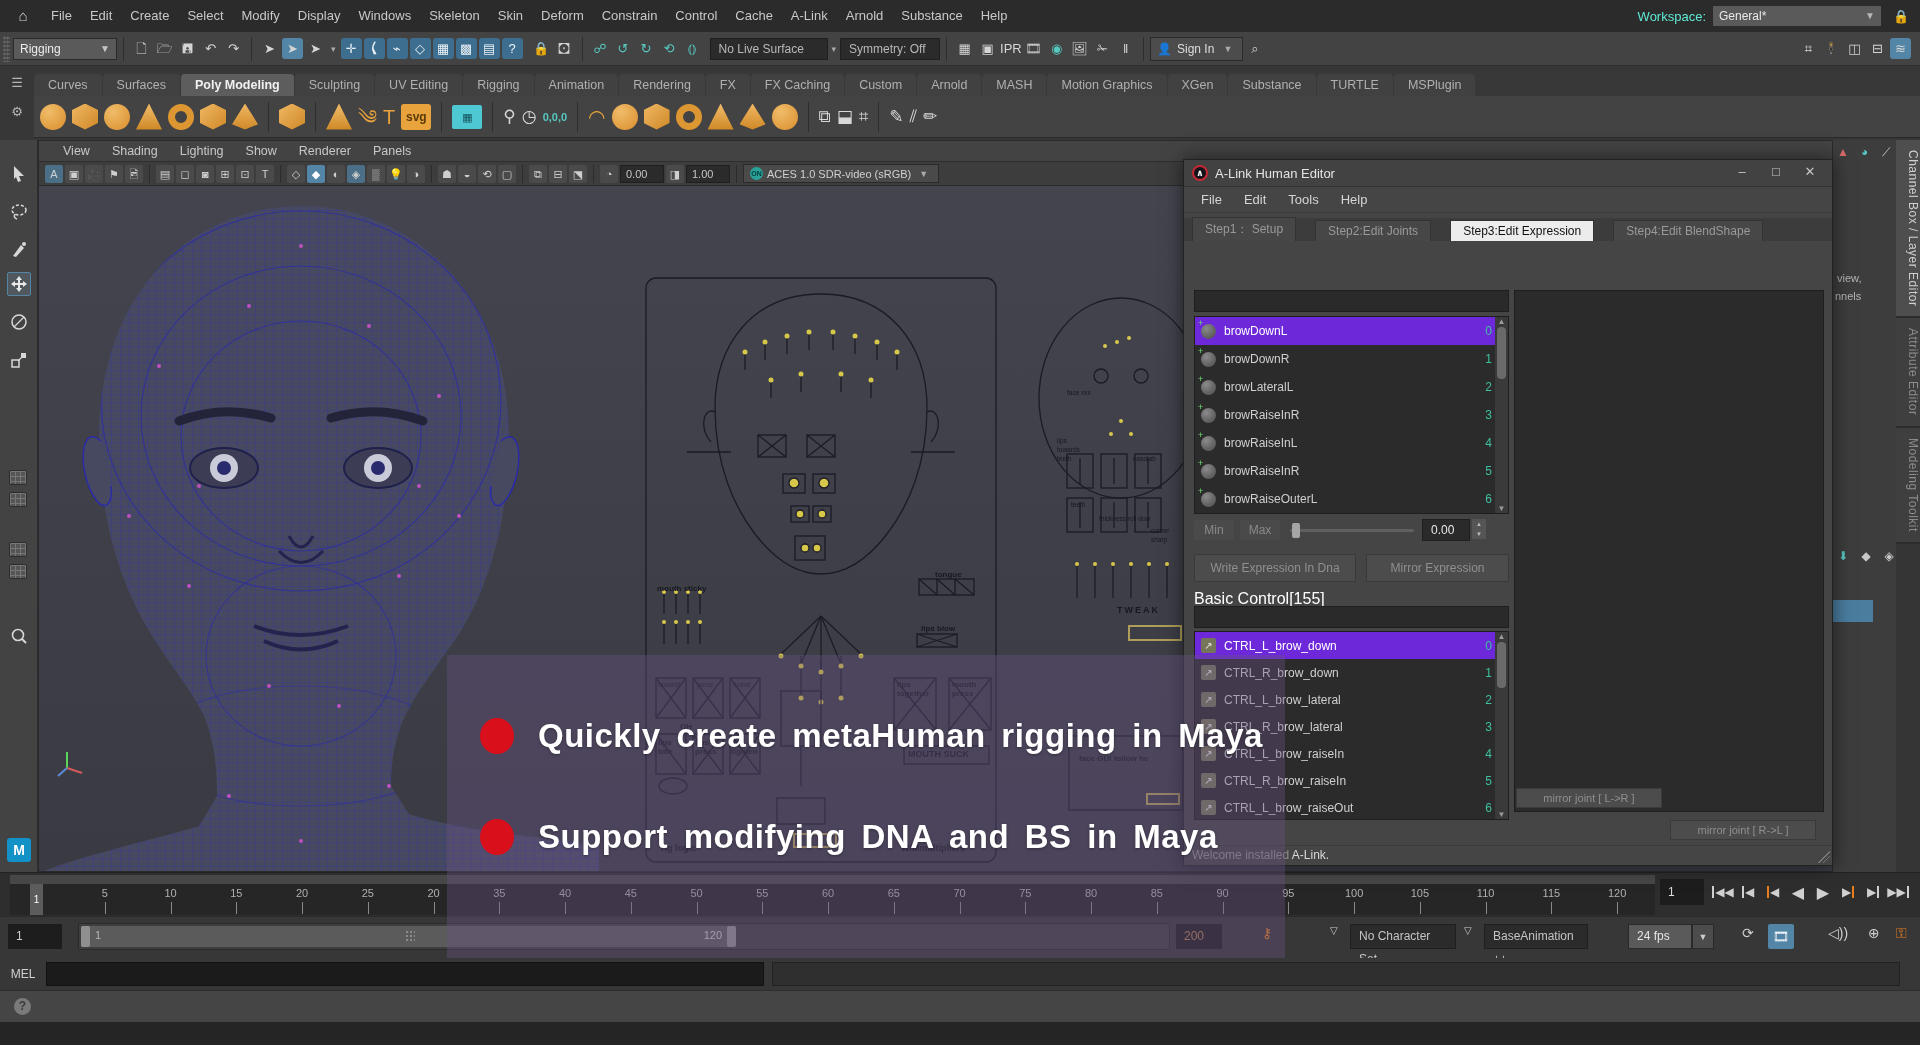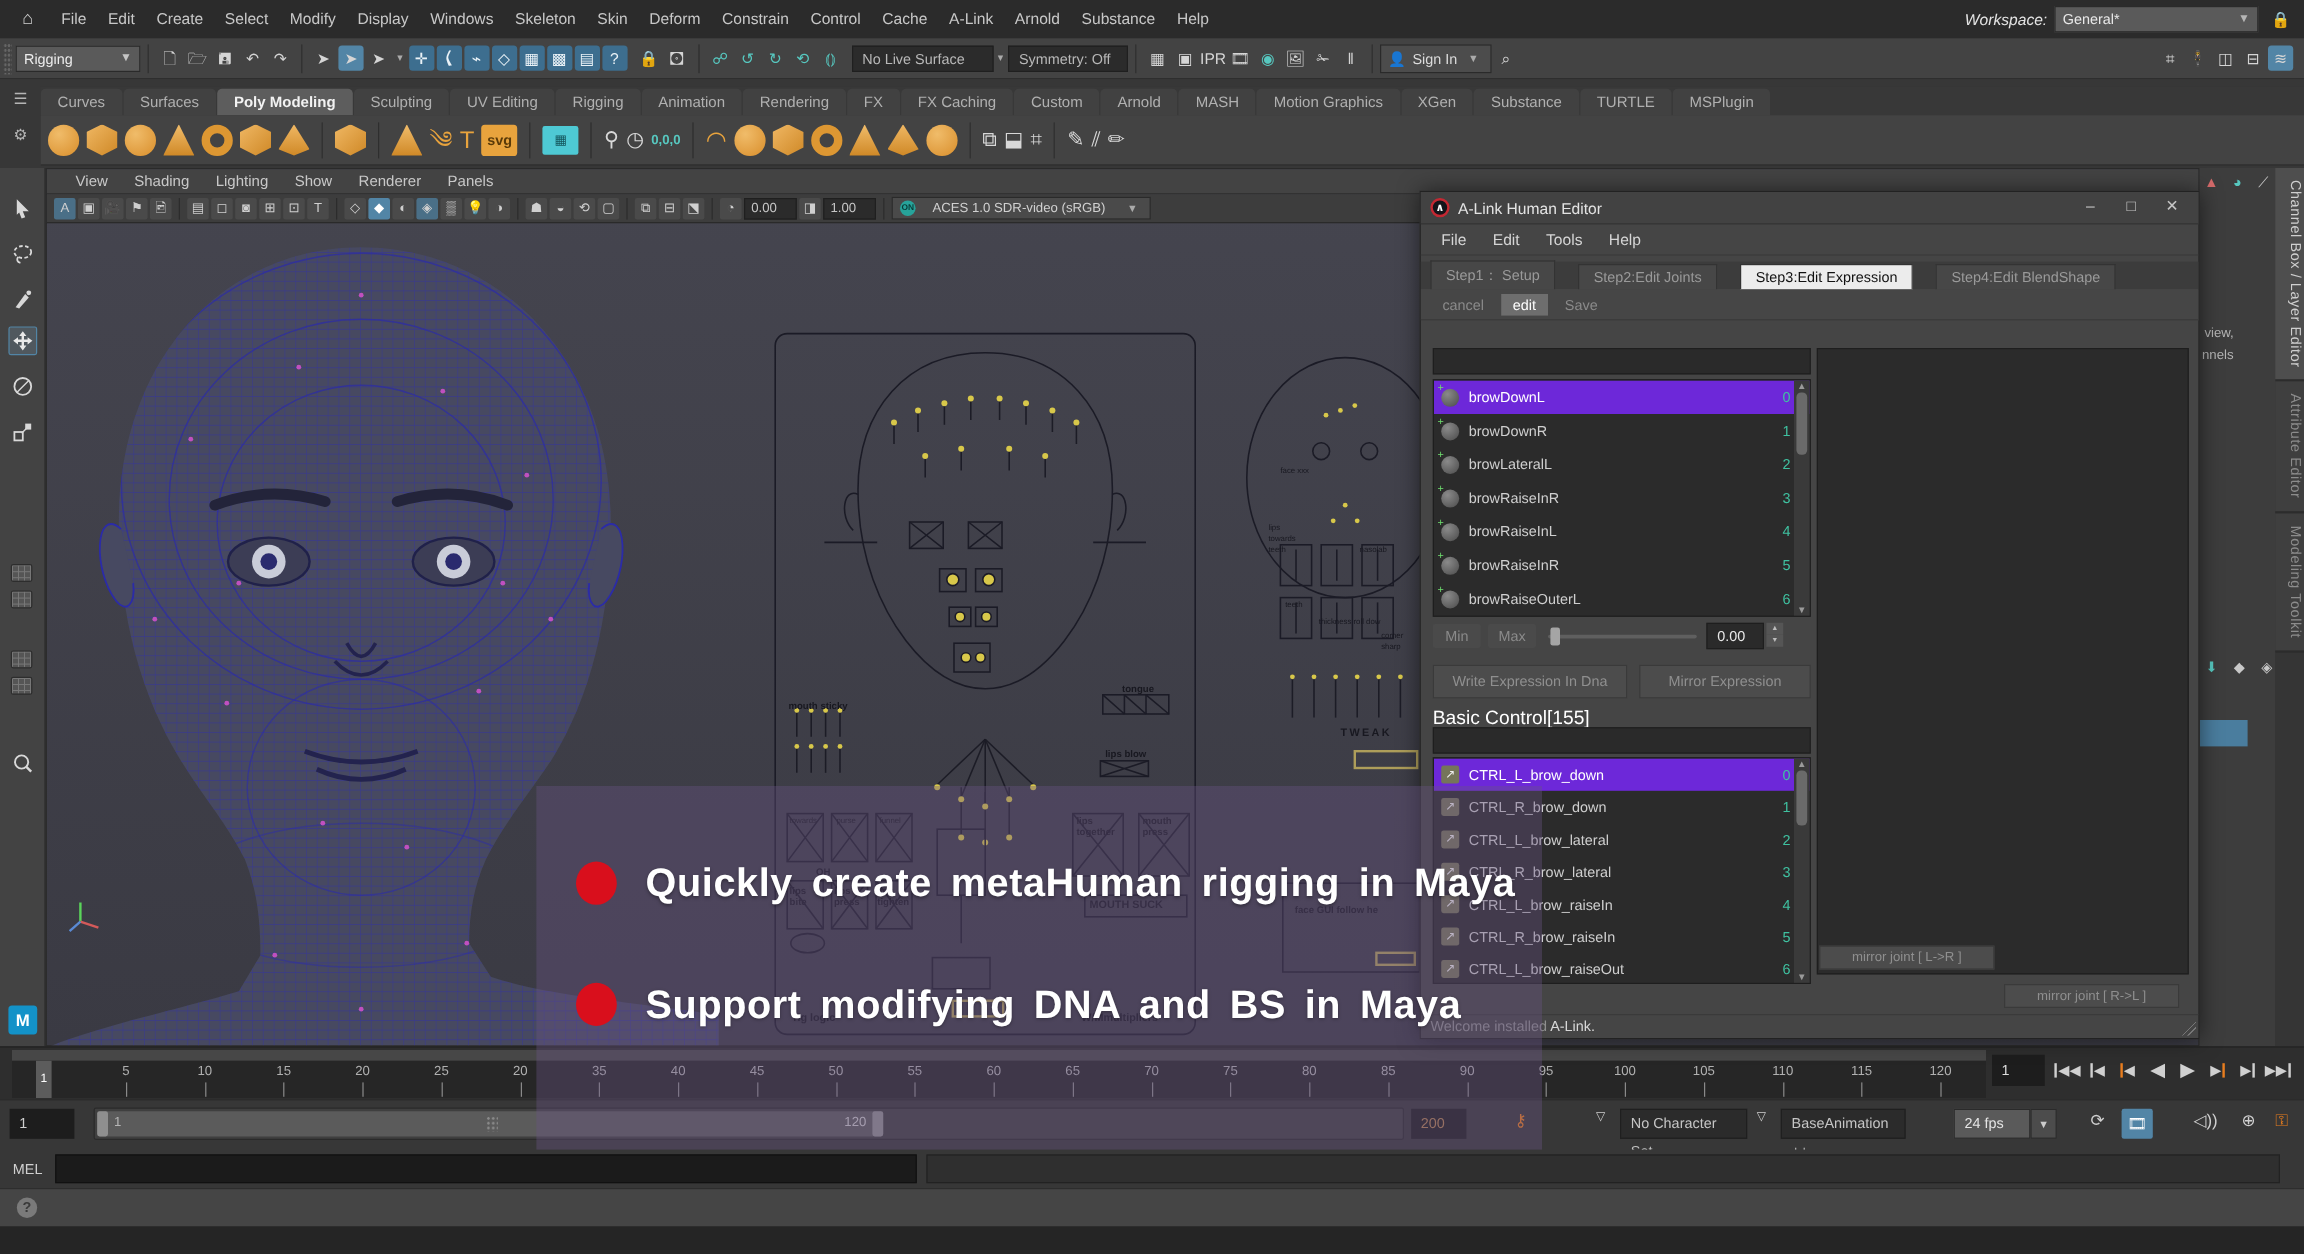--- a/index.html
+++ b/index.html
@@ -5,21 +5,21 @@
   * { margin:0; padding:0; box-sizing:border-box; }
   html,body { background:#1e1e1e; }
   body { font-family:"Liberation Sans","DejaVu Sans",sans-serif; }
   #root { position:relative; width:1920px; height:1045px; background:#373737; overflow:hidden; color:#ccc; }
 
   
   .menubar { position:absolute; left:0; top:0; width:1920px; height:32px; background:#2b2b2b; display:flex; align-items:center; font-size:13px; color:#c8c8c8; }
   .home-ico { width:26px; height:18px; margin:0 6px 0 10px; color:#d0d0d0; font-size:15px; text-align:center; }
   .menubar .m { padding:0 9px; line-height:32px; cursor:default; }
   .menubar .sp { flex:1; }
-  .ws-label { color:#e5e5e5; margin-right:6px;font-style:italic; }
+  .ws-label { color:#5eead4; margin-right:6px; }
   .ws-box { width:170px; height:22px; background:#5a5a5a; border:1px solid #2a2a2a; color:#e8e8e8; font-size:12px; line-height:20px; padding:0 6px; display:flex; }
   .ws-box .arr { margin-left:auto; color:#b5b5b5; font-size:10px; }
   .lock-ico { width:22px; margin:0 8px; color:#c8a23c; font-size:13px; text-align:center; }
 
   
   .toolbar { position:absolute; left:0; top:32px; width:1920px; height:34px; background:#434343; border-bottom:1px solid #2e2e2e; display:flex; align-items:center; }
   .grip { width:7px; height:26px; margin:0 3px; background-image:radial-gradient(#666 1px, transparent 1.2px); background-size:3px 4px; }
   .mode-sel { width:104px; height:22px; background:#5a5a5a; border:1px solid #2a2a2a; font-size:12px; color:#ececec; line-height:20px; padding:0 6px; display:flex; }
   .mode-sel .arr { margin-left:auto; color:#c5c5c5; font-size:10px; }
   .tb-sep { width:1px; height:24px; background:#2e2e2e; margin:0 6px; }
@@ -64,21 +64,21 @@
   
   .viewport { position:absolute; left:38px; top:140px; width:1795px; height:732px; background:linear-gradient(#45454f,#3a3a43); border:1px solid #2a2a2a; overflow:hidden; }
   .vp-menus { position:absolute; left:0; top:0; width:100%; height:21px; background:#434343; border-bottom:1px solid #2e2e2e; display:flex; gap:2px; font-size:12.5px; color:#c8c8c8; align-items:center; padding-left:14px; }
   .vp-menus .m { padding:0 10px; }
   .vp-bar { position:absolute; left:0; top:21px; width:100%; height:24px; background:#3d3d3d; border-bottom:1px solid #2a2a2a; display:flex; align-items:center; gap:2px; padding-left:6px; }
   .vb { width:18px; height:18px; border-radius:2px; background:#4a4a4a; color:#cfcfcf; font-size:11px; line-height:18px; text-align:center; }
   .vb.on { background:#5285a6; color:#fff; }
   .vb.hl { background:#4a6f87; }
   .vp-sep { width:1px; height:18px; background:#2c2c2c; margin:0 4px; }
   .vfld { height:18px; background:#2b2b2b; border:1px solid #1f1f1f; color:#c5c5c5; font-size:11px; line-height:16px; padding:0 5px; }
-  .aces { display:flex; align-items:center; gap:14px; height:19px; background:#4a4a4a; border:1px solid #2a2a2a; font-size:11px; color:#d0d0d0; padding:0 6px; }
+  .aces { display:flex; align-items:center; gap:4px; height:19px; background:#4a4a4a; border:1px solid #2a2a2a; font-size:11px; color:#d0d0d0; padding:0 6px; }
   .on-dot { width:13px; height:13px; border-radius:50%; background:#27a39a; color:#083b37; font-size:7px; line-height:13px; text-align:center; font-weight:bold; }
   .scene { position:absolute; left:0; top:45px; width:1795px; height:687px; }
   .glabel { position:absolute; color:#181820; font-size:8px; line-height:9px; white-space:pre; font-weight:bold; }
   .glabel.big { font-size:9px; }
   .glabel.tiny { font-size:6.5px; font-weight:normal; }
 
   
   .rstrip { position:absolute; left:1833px; top:140px; width:63px; height:732px; background:#3d3d3d; overflow:hidden; }
   .rs-icons { display:flex; gap:6px; padding:4px 2px; }
   .rsi { width:16px; height:16px; font-size:12px; line-height:16px; text-align:center; color:#c8c8c8; }
@@ -774,25 +774,20 @@
         <div class="m">Tools</div>
         <div class="m">Help</div>
       </div>
     <div class="al-tabs">
 
     <div class="altab">Step1： Setup</div>
         <div class="altab">Step2:Edit Joints</div>
         <div class="altab selected">Step3:Edit Expression</div>
         <div class="altab">Step4:Edit BlendShape</div>
       </div>
-    <div class="al-actions">
-      <div class="abtn">cancel</div>
-      <div class="abtn active">edit</div>
-      <div class="abtn">Save</div>
-    </div>
 
 
     <div class="al-input" style="left:10px; top:130px; width:315px"></div>
 
     <div class="al-list" style="top:156px; height:198px">
 
         <div class="xrow selected">
           <span class="xicon sphere"></span>
           <span class="xname">browDownL</span>
           <span class="xnum">0</span>

